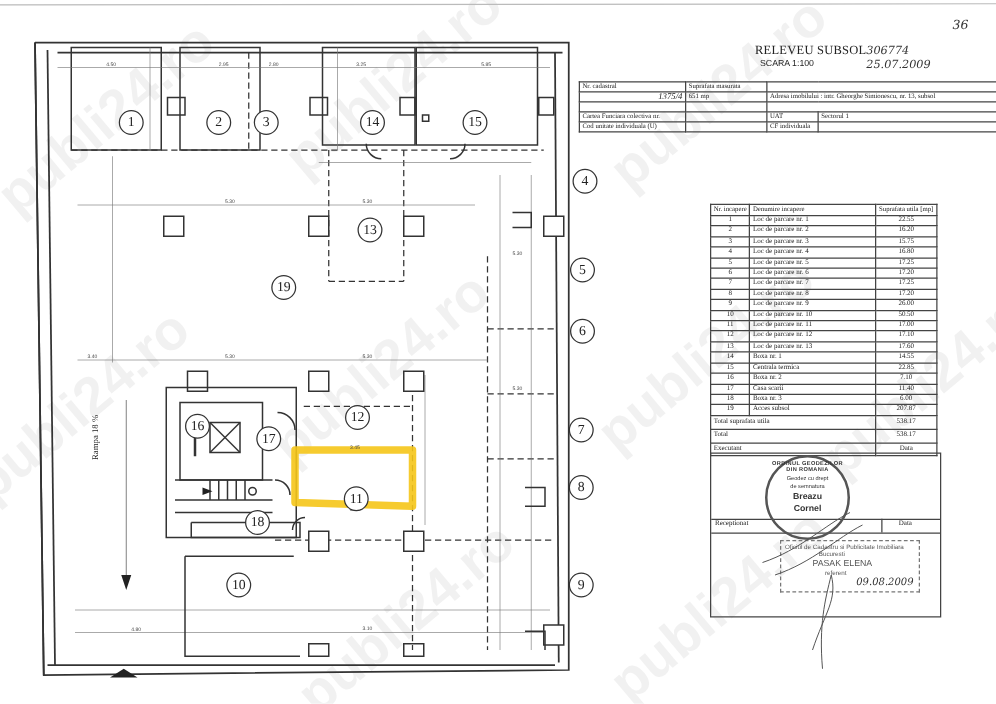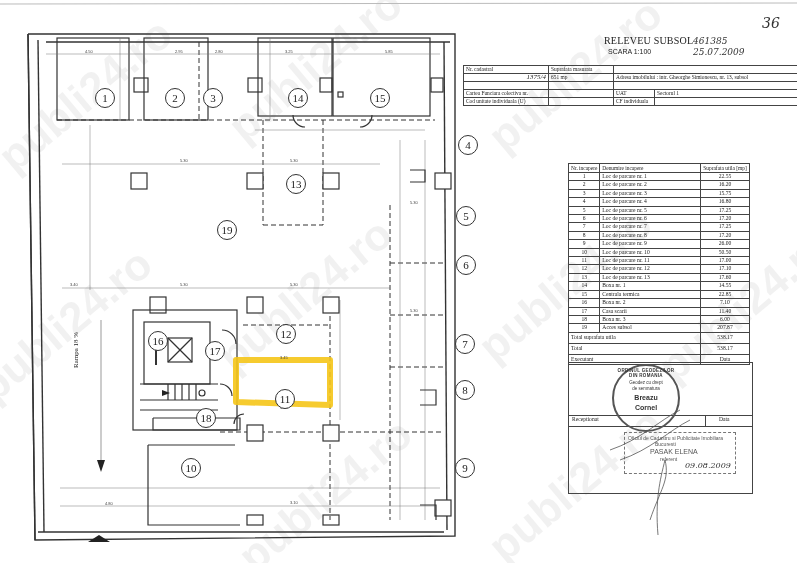--- a/index.html
+++ b/index.html
@@ -194,23 +194,23 @@
   <div class="room-num" style="left:288px;top:88px;">14</div>
   <div class="room-num" style="left:370px;top:88px;">15</div>
   <div class="room-num" style="left:148px;top:331px;">16</div>
   <div class="room-num" style="left:205px;top:341px;">17</div>
   <div class="room-num" style="left:196px;top:408px;">18</div>
   <div class="room-num" style="left:217px;top:220px;">19</div>
 </div>
 
 <div class="title">RELEVEU SUBSOL</div>
 <div class="scale">SCARA 1:100</div>
-<div class="hand" style="left:693px;top:36px;">461385</div>
+<div class="hand" style="left:693px;top:36px;">306774</div>
 <div class="hand" style="left:693px;top:47px;">25.07.2009</div>
-<div class="hand" style="left:762px;top:15px;font-size:14px;">36</div>
+<div class="hand" style="left:762px;top:15px;font-size:10px;">36</div>
 
 <table class="info">
   <tbody>
       <tr>
     <td style="width:80px;">Nr. cadastral</td>
     <td style="width:60px;">Suprafata masurata</td>
     <td colspan="2"></td>
   </tr>
   <tr>
     <td style="text-align:right;font-style:italic;font-size:7px;">1375/4</td>

